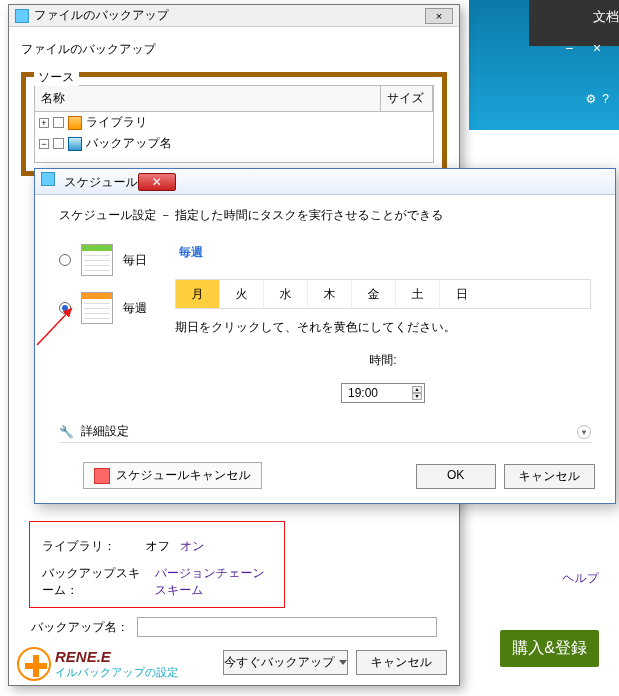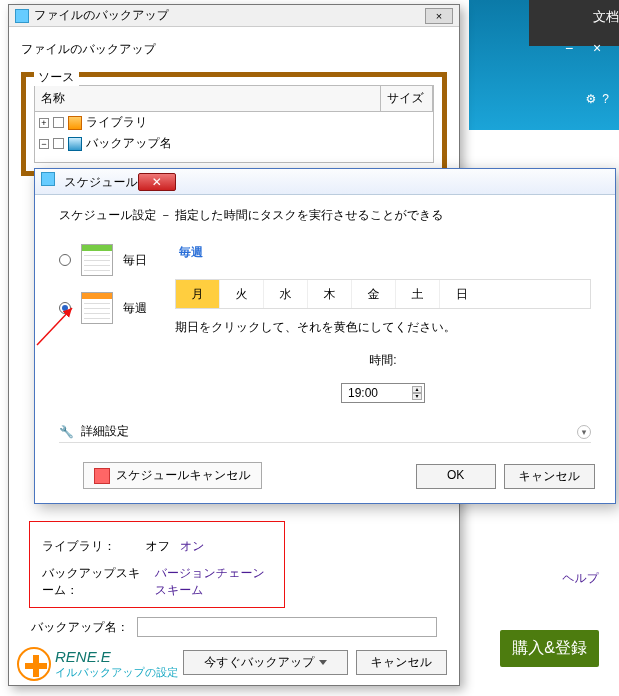--- a/index.html
+++ b/index.html
@@ -34,28 +34,28 @@
   .node-icon { width: 14px; height: 14px; }
   .ic-lib { background: linear-gradient(#fc6, #f90); border: 1px solid #c60; }
   .ic-pc { background: linear-gradient(#cef, #39c); border: 1px solid #069; }
 
   .sched-row { margin-top: 8px; display: flex; align-items: center; gap: 10px; padding-left: 4px; }
   .link { color: #4c1d95; cursor: pointer; }
   .name-row { display: flex; align-items: center; gap: 8px; margin-top: 12px; }
   .name-input { flex: 1; border: 1px solid #aaa; height: 20px; }
   .bottom-btns { position: absolute; bottom: 10px; right: 12px; display: flex; gap: 8px; }
   .btn { border: 1px solid #888; background: #f4f4f4; padding: 3px 14px; min-width: 80px; text-align: center; }
-  .dropbtn { border: 1px solid #888; background: #f4f4f4; padding: 3px 20px; display: flex; align-items: center; gap: 4px; }
+  .dropbtn { border: 1px solid #888; background: #f4f4f4; padding: 3px 0; display: flex; align-items: center; gap: 4px; }
   .dropbtn .arrow { border-left: 4px solid transparent; border-right: 4px solid transparent; border-top: 5px solid #555; }
   .logo { position: absolute; left: 8px; bottom: 4px; display: flex; align-items: center; gap: 4px; }
   .logo-badge { width: 34px; height: 34px; background: #fff; border: 2px solid #ff8a00; border-radius: 50%; position: relative; }
   .logo-badge::before, .logo-badge::after { content: ""; position: absolute; background: #ff8a00; }
   .logo-badge::before { left: 14px; top: 6px; width: 6px; height: 22px; }
   .logo-badge::after { left: 6px; top: 14px; width: 22px; height: 6px; }
-  .logo-text1 { color: #0f766e; font-size: 15px; font-style: italic; font-weight: normal; }
+  .logo-text1 { color: #7f1d1d; font-size: 15px; font-style: italic; font-weight: bold; }
   .logo-text2 { color: #14a7c2; font-size: 11px; }
 
   
   .win2 { position: absolute; left: 34px; top: 168px; width: 582px; height: 336px; background: #fff; border: 1px solid #4a75bf; box-shadow: 4px 4px 14px rgba(0,0,0,0.3); }
   .tb2 { background: linear-gradient(#fbfcfe, #e8effb); border-bottom: 1px solid #bcd; height: 26px; display: flex; align-items: center; padding: 0 6px; justify-content: flex-start; }
   .close2 { width: 38px; height: 18px; background: linear-gradient(#e77, #c22); color: #fff; text-align: center; border-radius: 2px; line-height: 16px; border: 1px solid #811; }
   .win2-body { padding: 12px 24px; }
   .subtitle { margin-bottom: 20px; }
   .sched-grid { display: flex; gap: 28px; }
   .freq-col { display: flex; flex-direction: column; gap: 16px; }

